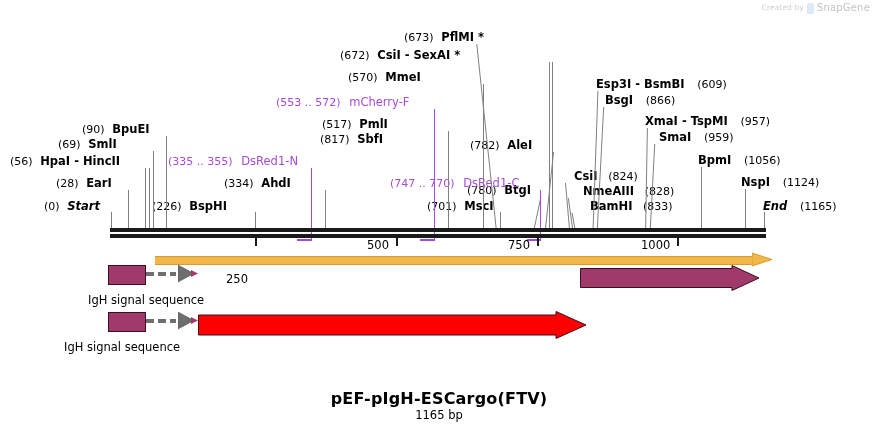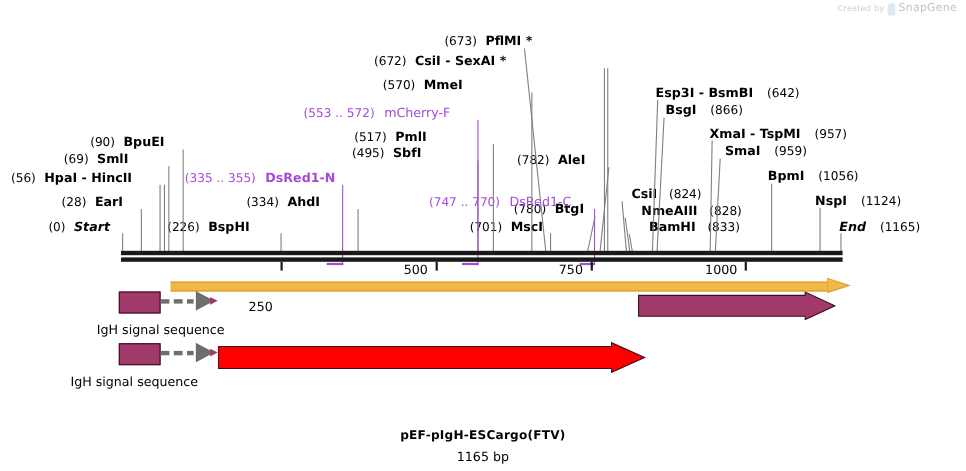--- a/index.html
+++ b/index.html
@@ -59,21 +59,21 @@
   }
   .ruler-tick{position:absolute;background:#1a1a1a;width:2px;height:8px;}
   .orf-label{
     position:absolute;font-size:11.5px;white-space:nowrap;
   }
   .feat-caption{position:absolute;font-size:11.5px;color:#000;white-space:nowrap;}
 
   
   .title{
     position:absolute;width:100%;text-align:center;
-    font-weight:bold;font-size:11px;letter-spacing:.2px;
+    font-weight:bold;font-size:16px;letter-spacing:.2px;
   }
   .subtitle{
     position:absolute;width:100%;text-align:center;
     font-size:11.5px;
   }
 </style>
 </head>
 <body>
 
 <div id="map">
@@ -113,21 +113,21 @@
     <span class="pos">(226)</span>
     <span class="nm" style="margin-left:4px;">BspHI</span>
   </div>
 
   <div class="lbl" style="left:224px;top:177px;">
     <span class="pos">(334)</span>
     <span class="nm" style="margin-left:4px;">AhdI</span>
   </div>
 
   <div class="lbl" style="left:320px;top:133px;">
-    <span class="pos">(495)</span>
+    <span class="pos">(817)</span>
     <span class="nm" style="margin-left:4px;">SbfI</span>
   </div>
 
   <div class="lbl" style="left:322px;top:118px;">
     <span class="pos">(517)</span>
     <span class="nm" style="margin-left:4px;">PmlI</span>
   </div>
 
   <div class="lbl" style="left:348px;top:71px;">
     <span class="pos">(570)</span>
@@ -169,21 +169,21 @@
     <span class="pos" style="margin-left:7px;">(828)</span>
   </div>
 
   <div class="lbl" style="left:590px;top:200px;">
     <span class="nm">BamHI</span>
     <span class="pos" style="margin-left:7px;">(833)</span>
   </div>
 
   <div class="lbl" style="left:596px;top:78px;">
     <span class="nm">Esp3I  -  BsmBI</span>
-    <span class="pos" style="margin-left:9px;">(642)</span>
+    <span class="pos" style="margin-left:9px;">(609)</span>
   </div>
 
   <div class="lbl" style="left:605px;top:94px;">
     <span class="nm">BsgI</span>
     <span class="pos" style="margin-left:9px;">(866)</span>
   </div>
 
   <div class="lbl" style="left:645px;top:115px;">
     <span class="nm">XmaI  -  TspMI</span>
     <span class="pos" style="margin-left:9px;">(957)</span>
@@ -204,21 +204,21 @@
     <span class="pos" style="margin-left:9px;">(1124)</span>
   </div>
 
   <div class="lbl ital" style="left:763px;top:200px;">
     <span class="nm">End</span>
     <span class="pos" style="margin-left:9px;">(1165)</span>
   </div>
 
   <div class="lbl purple" style="left:168px;top:155px;">
     <span class="pos">(335 .. 355)</span>
-    <span class="nm" style="margin-left:5px;font-weight:bold;">DsRed1-N</span>
+    <span class="nm" style="margin-left:5px;">DsRed1-N</span>
   </div>
 
   <div class="lbl purple" style="left:276px;top:96px;">
     <span class="pos">(553 .. 572)</span>
     <span class="nm" style="margin-left:5px;">mCherry-F</span>
   </div>
 
   <div class="lbl purple" style="left:390px;top:177px;">
     <span class="pos">(747 .. 770)</span>
     <span class="nm" style="margin-left:5px;">DsRed1-C</span>

